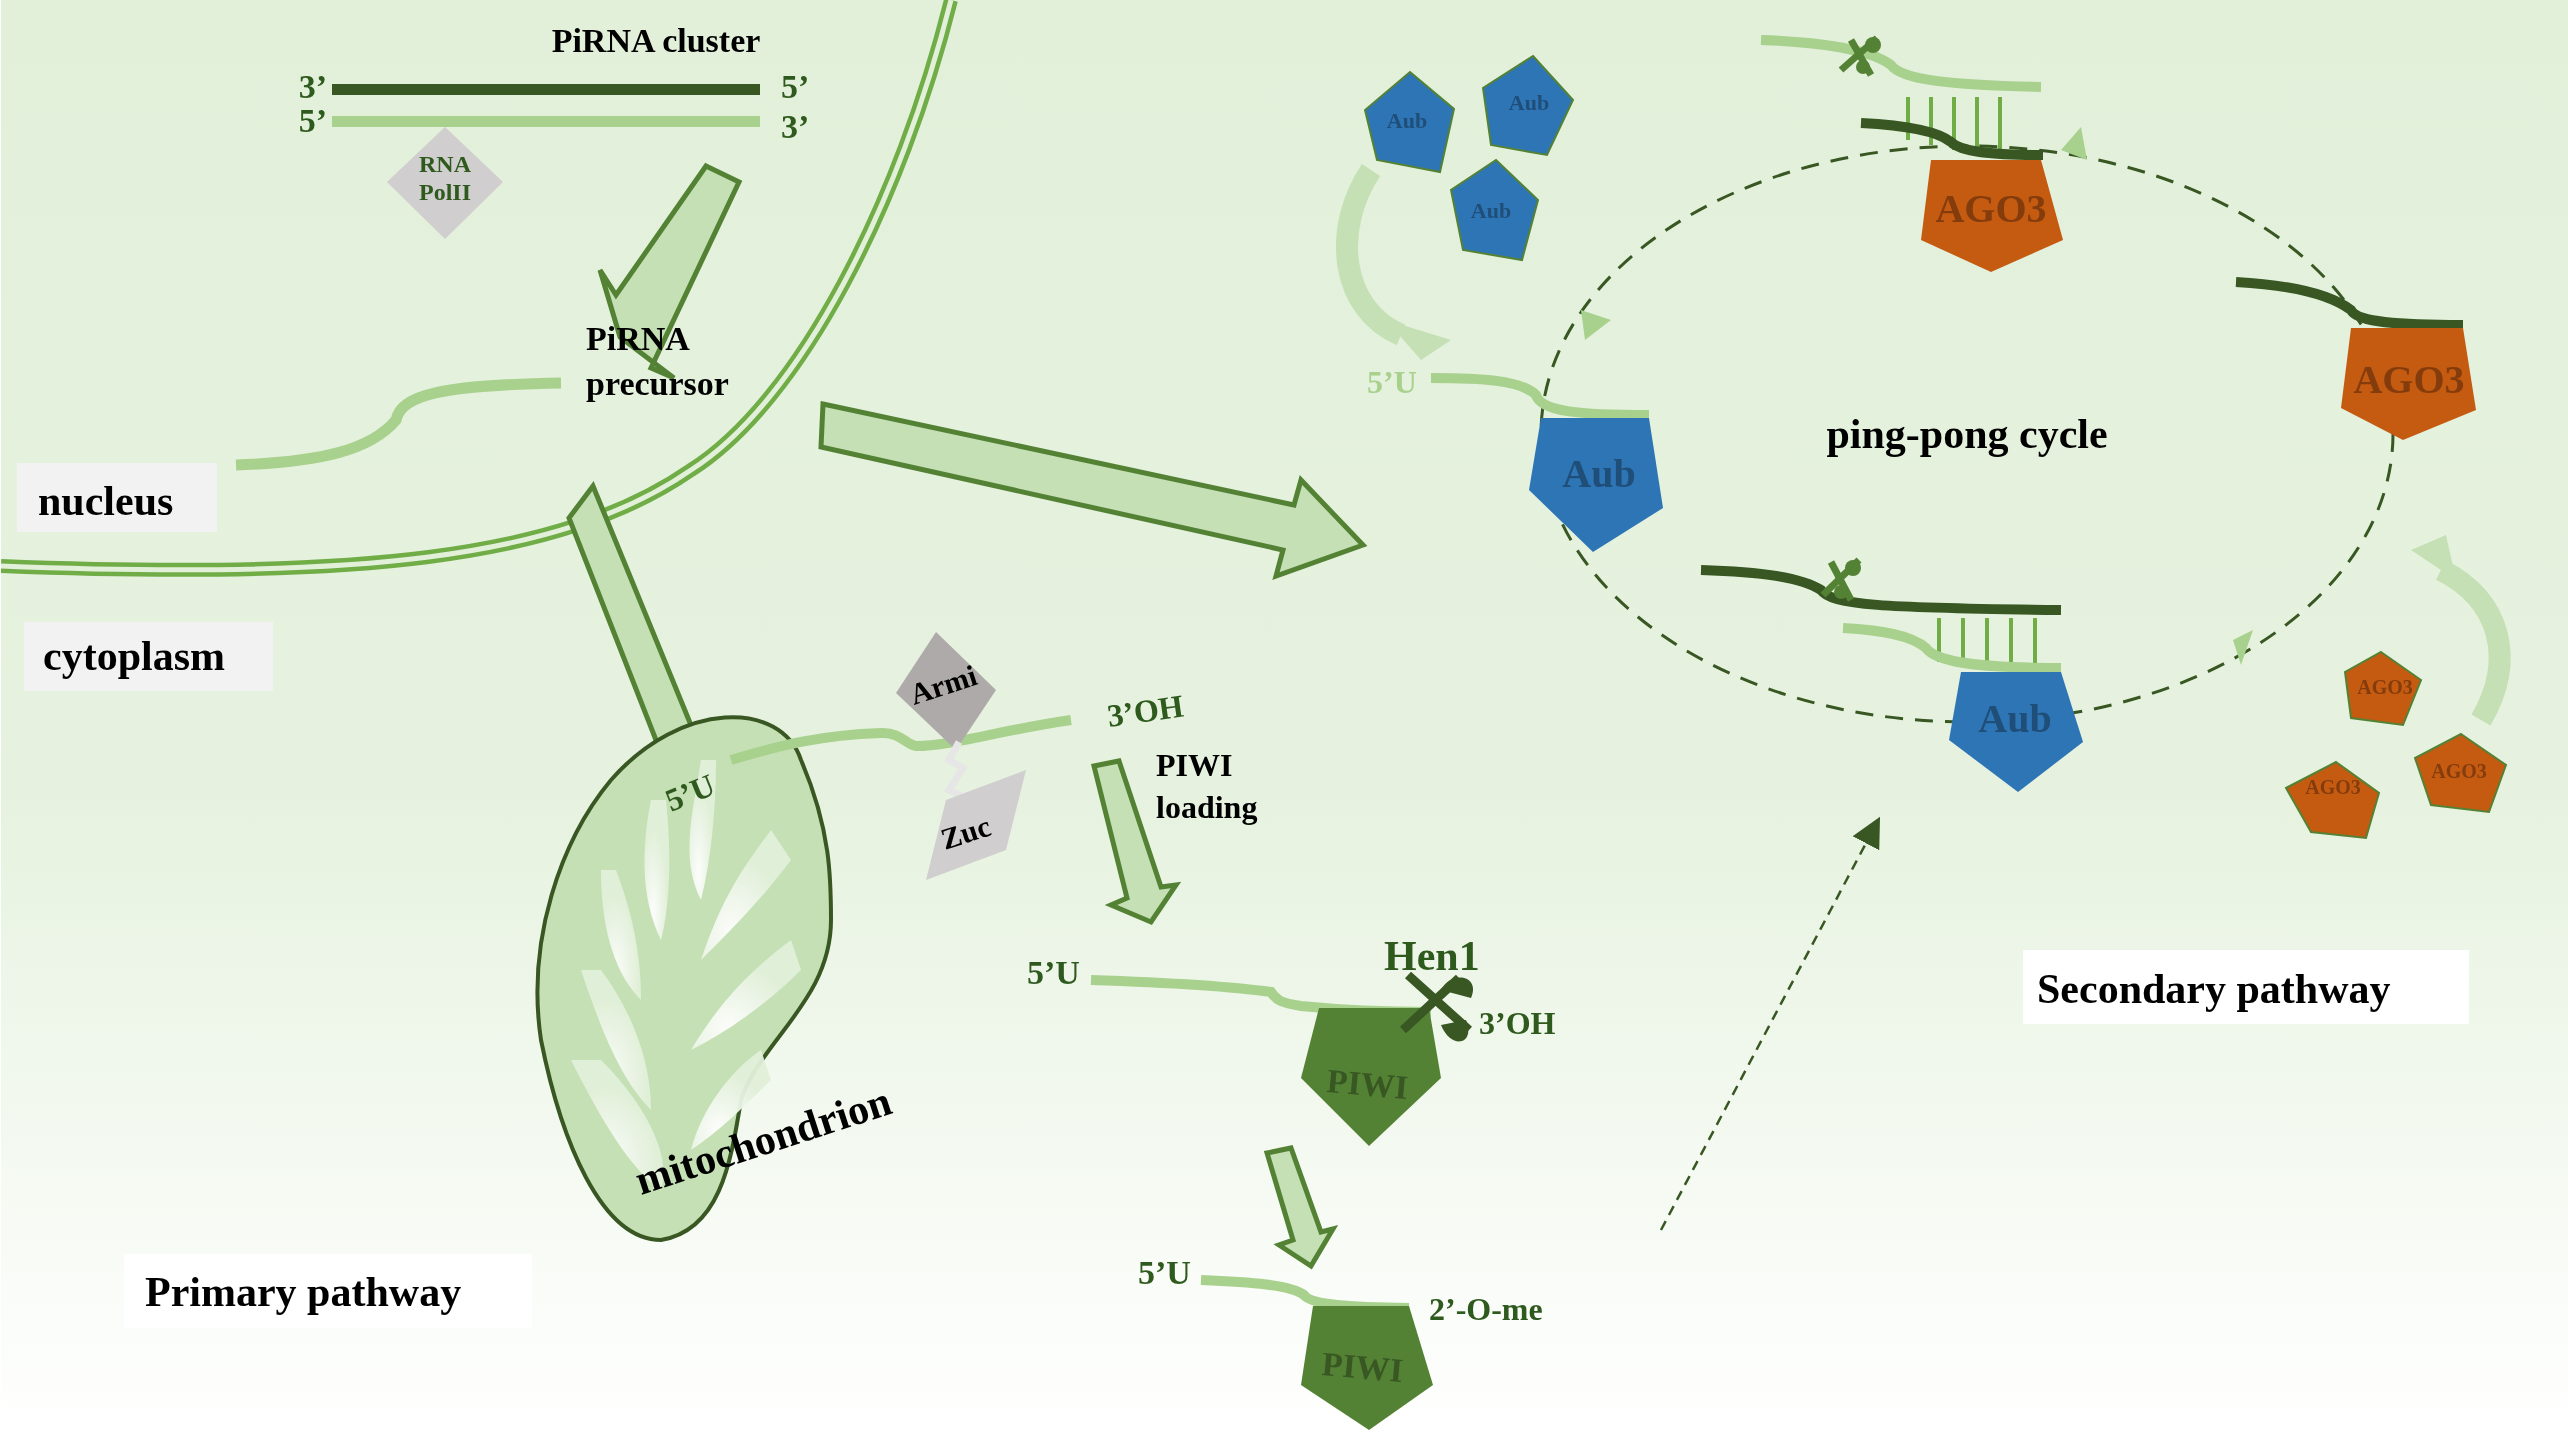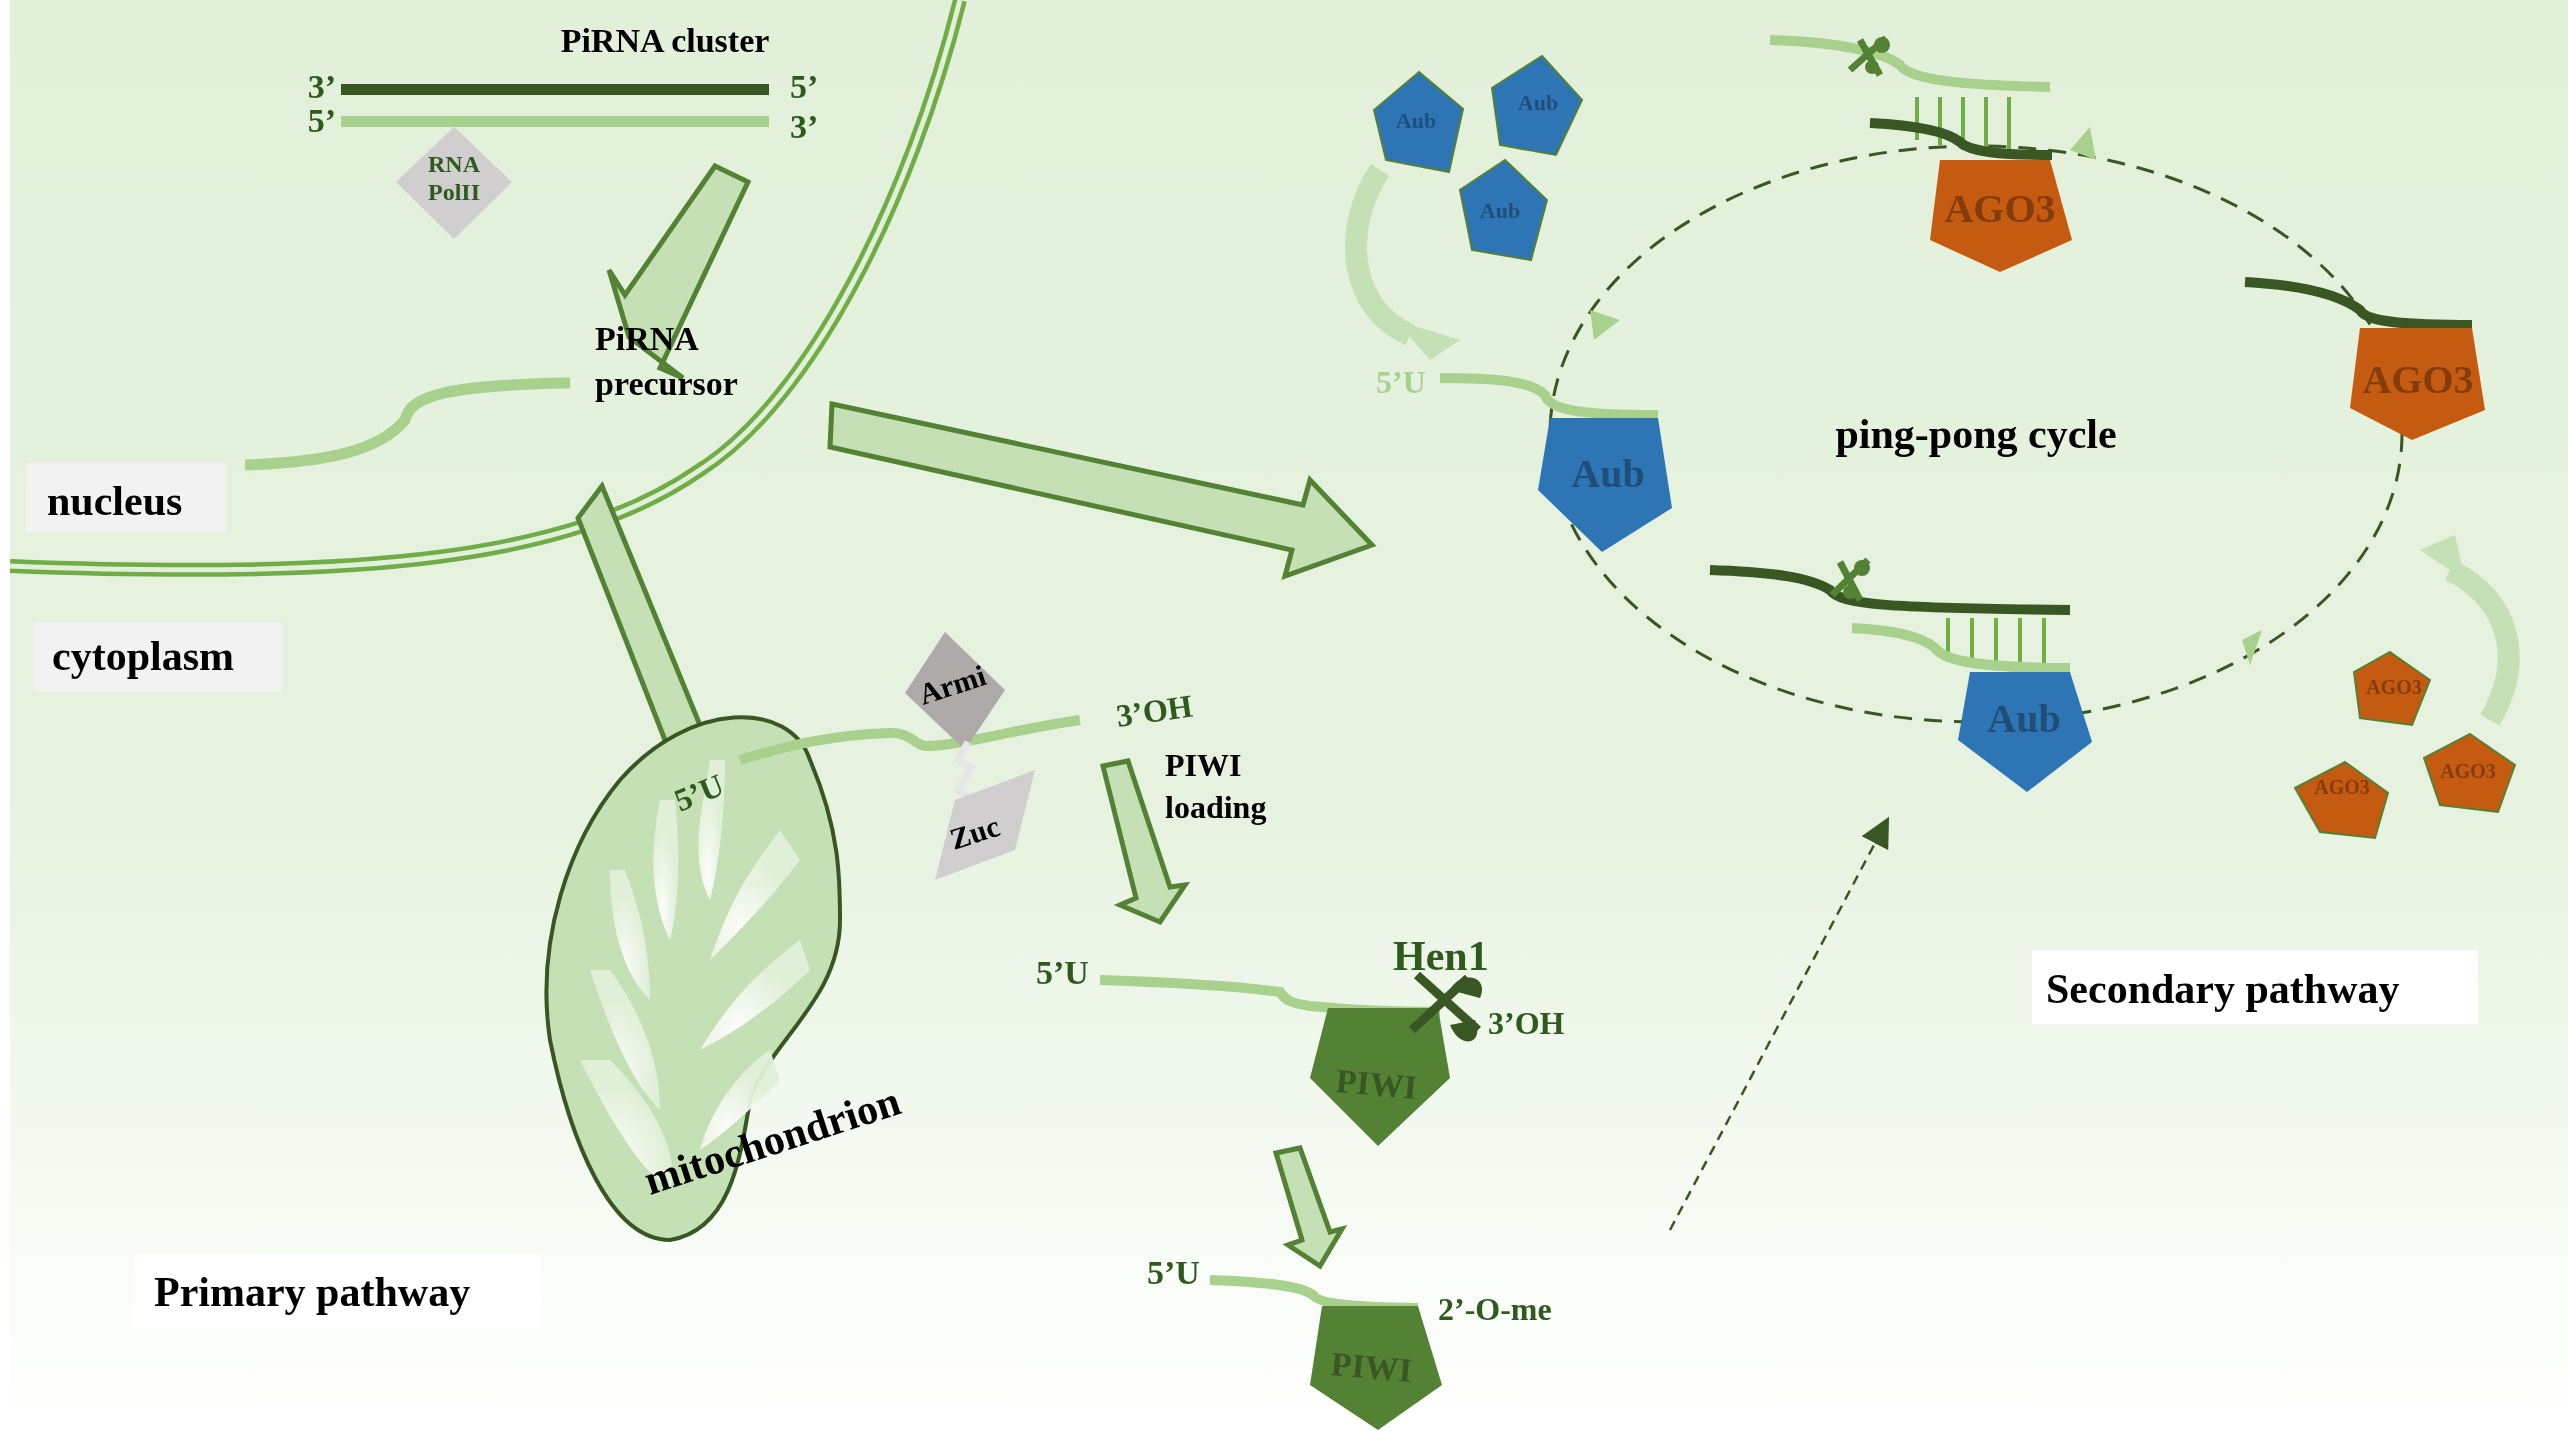--- a/index.html
+++ b/index.html
@@ -1,17 +1,17 @@
 <!DOCTYPE html>
 <html><head>
 <meta charset="utf-8">
 <style>
   html, body { margin: 0; padding: 0; background: #ffffff; }
   body { width: 2568px; height: 1439px; overflow: hidden; }
-  #stage { position: absolute; left: 10px; top: 0; width: 2540px; height: 1439px; }
+  #stage { position: absolute; left: 1px; top: 0; width: 2540px; height: 1439px; }
   svg text { font-family: "Liberation Serif", serif; font-weight: bold; }
   .lbl-black { fill: #000000; }
   .lbl-dark { fill: #2f5a1e; }
   .lbl-light { fill: #a9d18e; }
 </style>
 </head>
 <body>
 
 <div id="stage">
 <svg width="2568" height="1439" viewBox="0 0 2568 1439" xmlns="http://www.w3.org/2000/svg">

